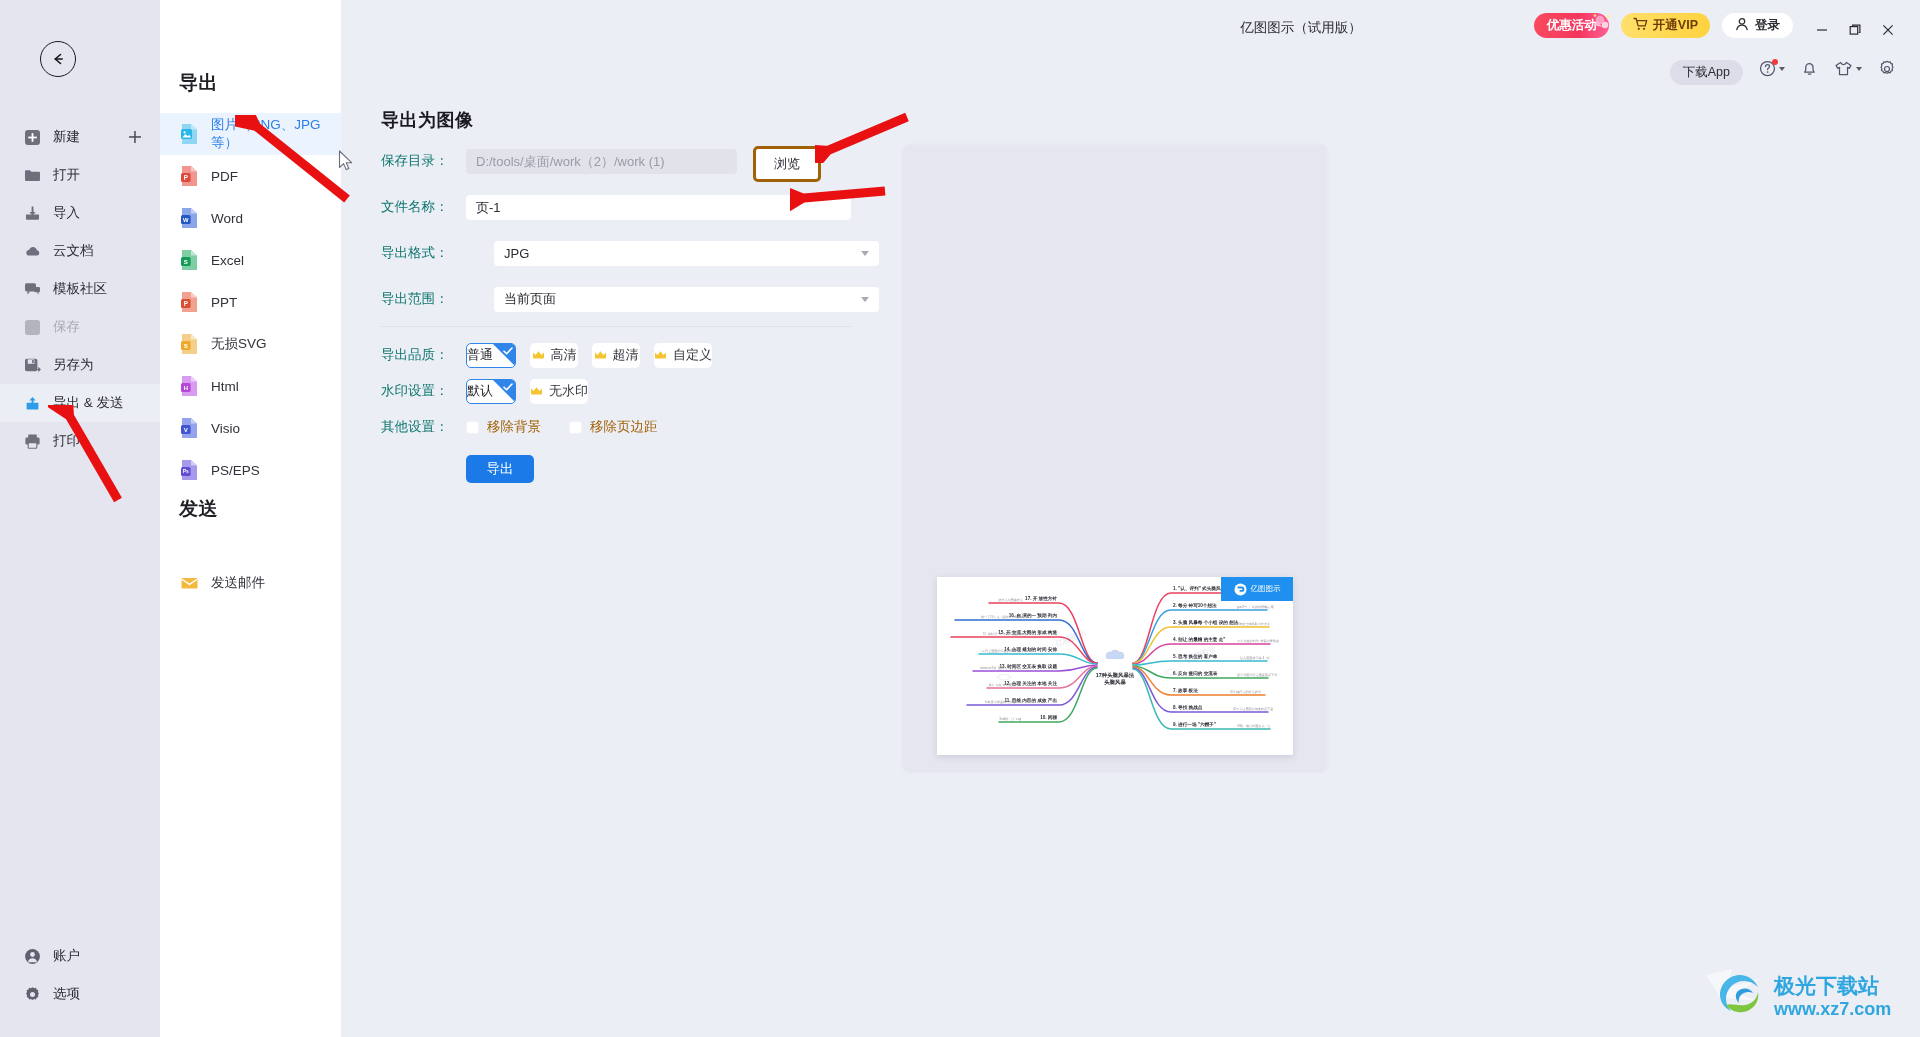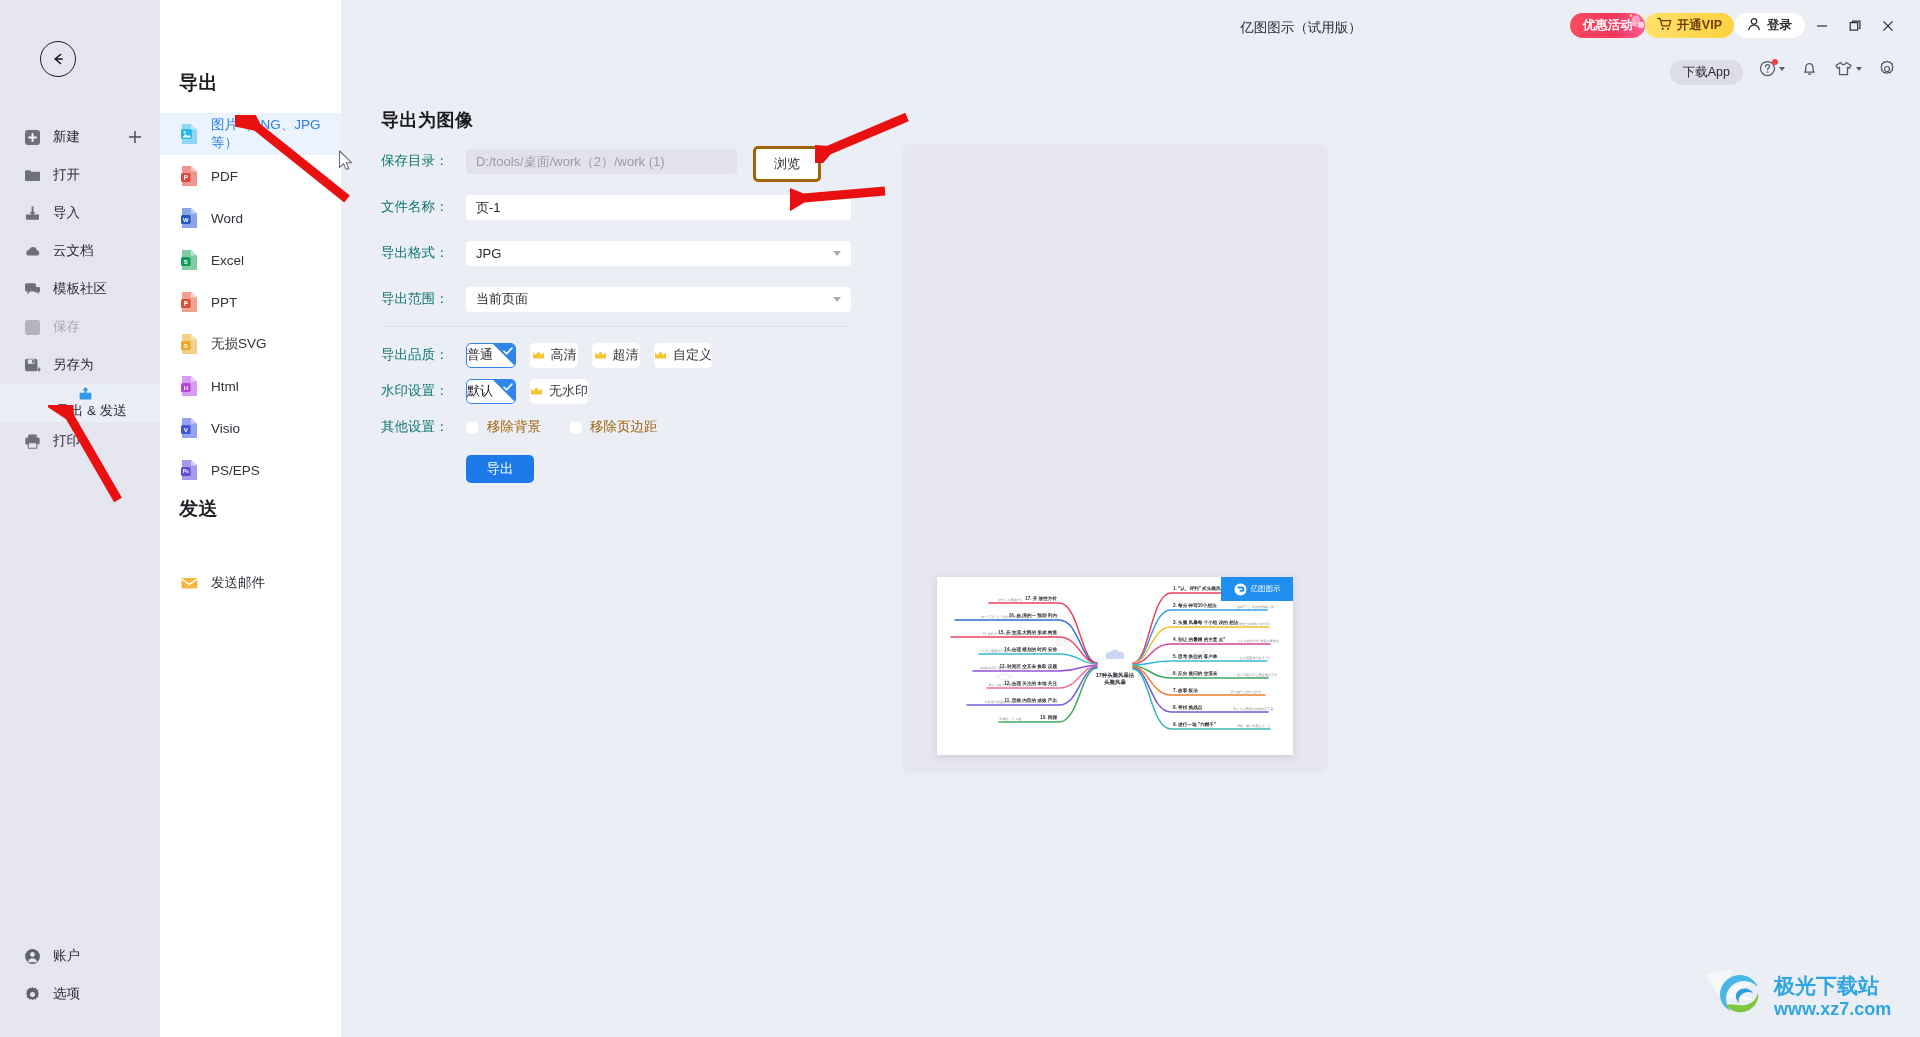--- a/index.html
+++ b/index.html
@@ -43,21 +43,21 @@
     cursor: pointer;
     font-size: 13.5px;
     color: #2b2b33;
   }
   .rail-item .ic {
     width: 18px; height: 18px;
     margin-right: 12px;
     display:flex; align-items:center; justify-content:center;
     flex: none;
   }
-  .rail-item.active { background: #eceef6; flex-direction: column; }
+  .rail-item.active { background: #eceef6; }
   .rail-item.disabled { color: #a8a9b4; }
   .rail-item.disabled .ic svg * { fill: #b3b4bf !important; stroke: #b3b4bf !important; }
   .rail-plus {
     position: absolute; right: 18px; top: 50%;
     transform: translateY(-50%);
     width: 14px; height: 14px;
     cursor: pointer;
   }
   .rail-bottom { position:absolute; left:0; bottom: 24px; width:160px; }
   .rail-bottom .rail-item { height: 38px; }
@@ -132,20 +132,21 @@
     cursor: pointer;
   }
   .fselect {
     position: relative;
     width: 100%; height: 25px;
     background: #fff; border-radius: 4px;
     display:flex; align-items:center;
     padding: 0 10px; box-sizing: border-box;
     font-size: 13px; color: #2a2a31;
     cursor: pointer;
+    margin-left: 28px;
   }
   .caret {
     position: absolute; right: 10px; top: 50%;
     margin-top: -2px;
     width: 0; height: 0;
     border-left: 4.5px solid transparent;
     border-right: 4.5px solid transparent;
     border-top: 5px solid #a9aab6;
   }
   .rowgap { height: 10px; }
@@ -241,21 +242,21 @@
 
   
   .topbar {
     position: absolute; left: 341px; top: 0; right: 0; height: 58px;
   }
   .win-title {
     position: absolute; left: 0; right: 0; top: 19px;
     text-align: center;
     font-size: 13.5px; color: #2b2b33;
   }
-  .top-right { position: absolute; right: 24px; top: 13px; display:flex; align-items:center; }
+  .top-right { position: absolute; right: 24px; top: 13px; display:flex; align-items:flex-end; gap: 12px; }
   .promo-btn {
     position: relative;
     height: 25px; padding: 0 12px 0 13px;
     background: linear-gradient(90deg, #fa4a5f 0%, #f4365d 60%, #ff5f96 100%);
     border-radius: 13px;
     color:#fff; font-size: 12.5px; font-weight: bold;
     display:flex; align-items:center; cursor:pointer;
     overflow: visible;
   }
   .promo-deco { position:absolute; right: -5px; top: -6px; }

